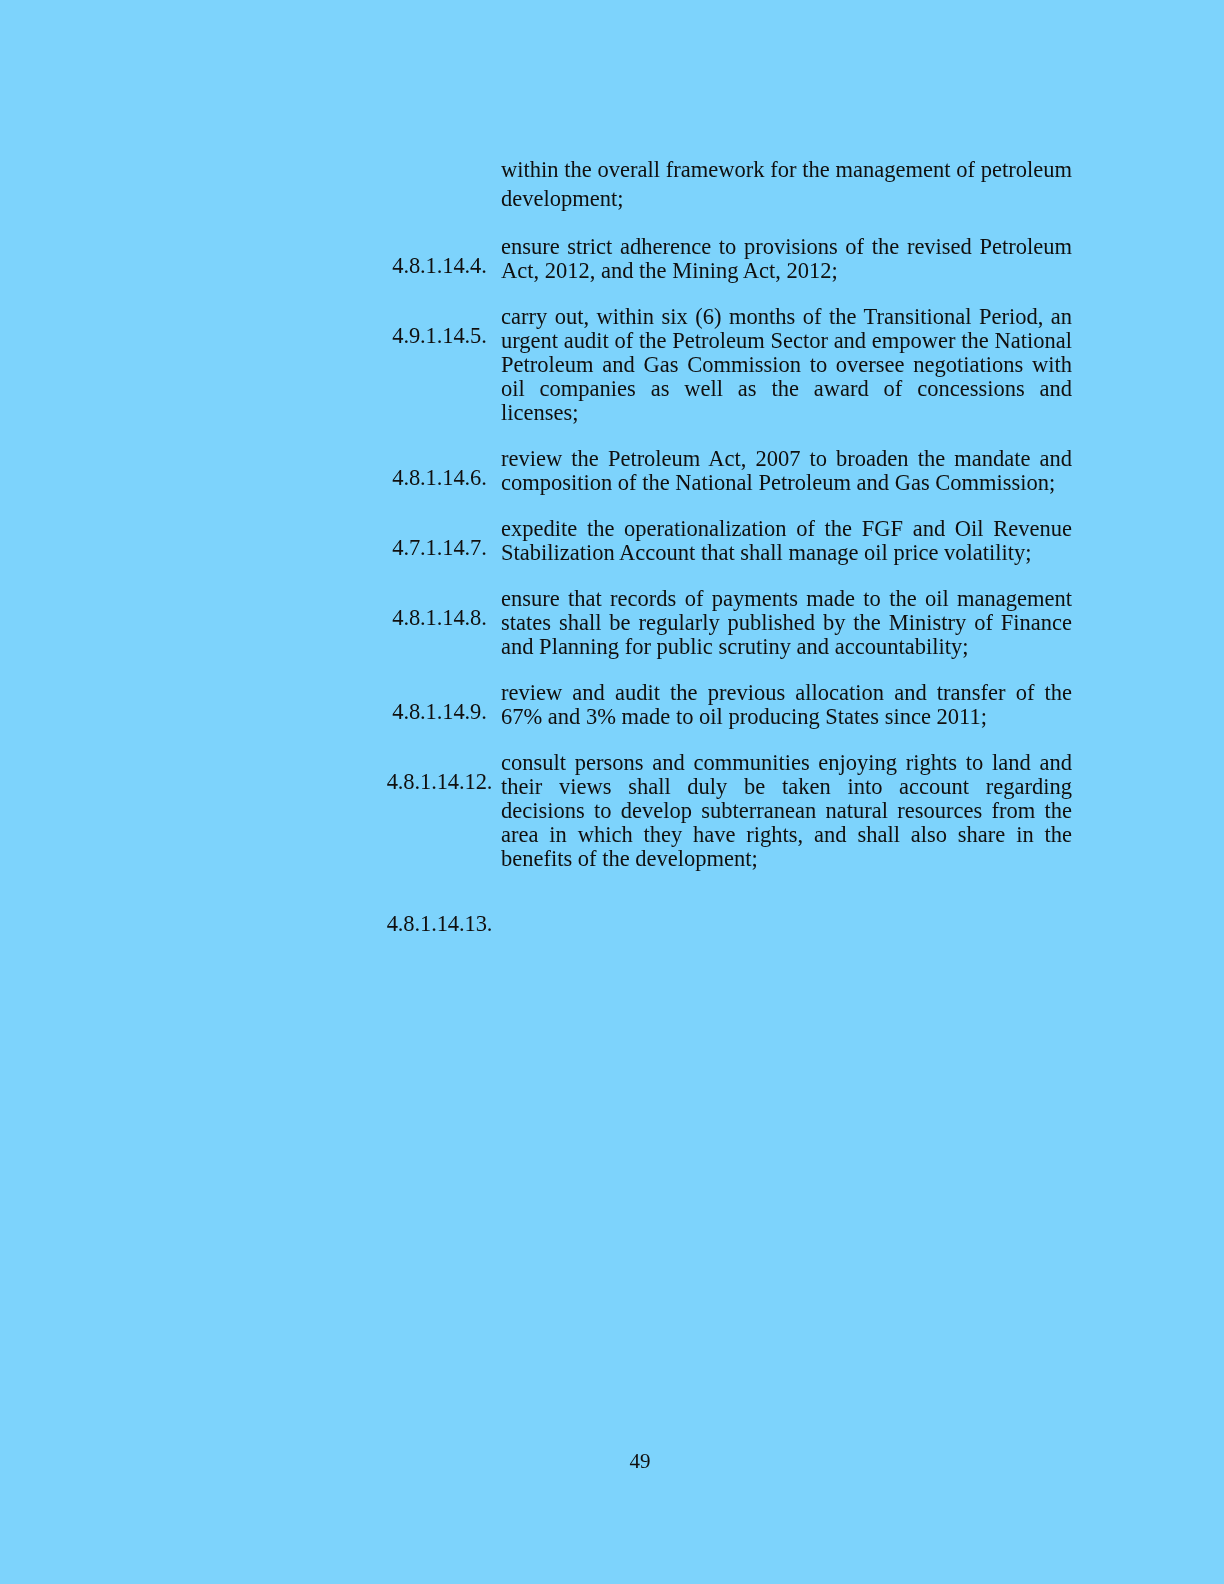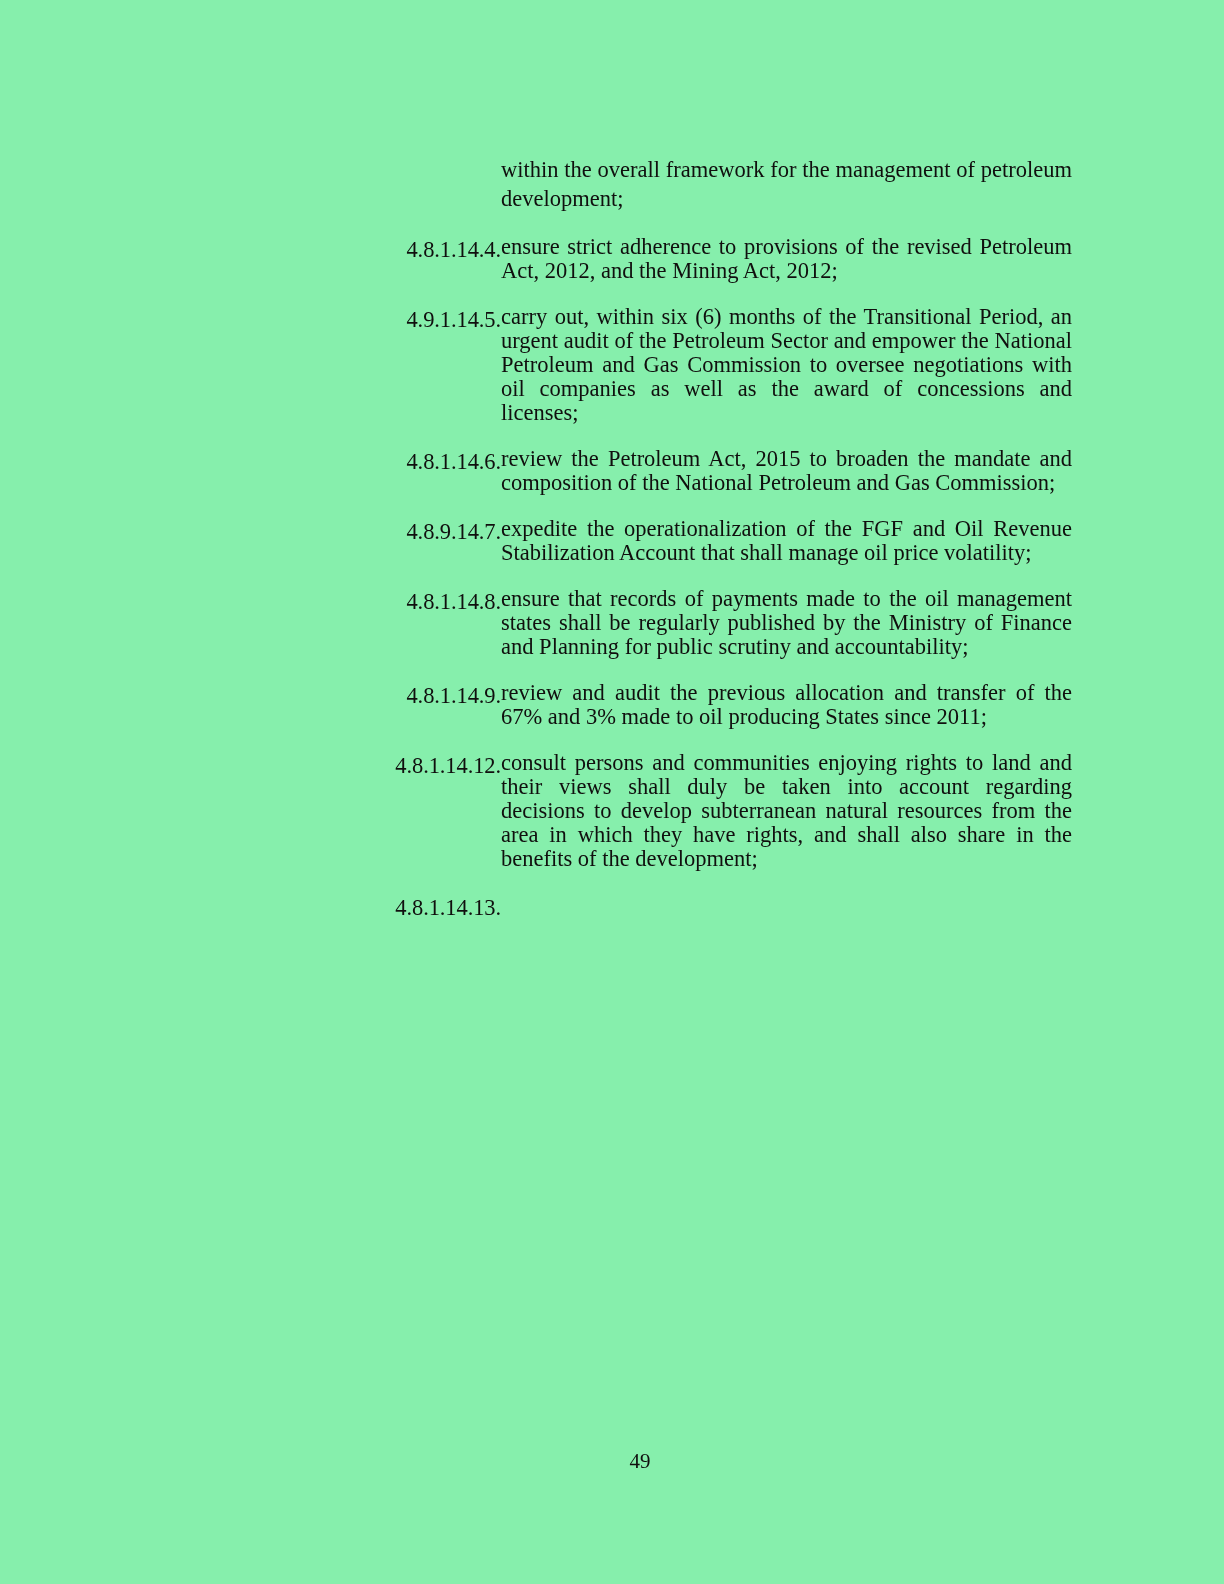--- a/index.html
+++ b/index.html
@@ -4,21 +4,21 @@
 <style>
   html, body {
     margin: 0;
     padding: 0;
     background: #ffffff;
   }
   .page {
     position: relative;
     width: 1224px;
     height: 1584px;
-    background: #86efac;
+    background: #7dd3fc;
     overflow: hidden;
     font-family: "Liberation Serif", "DejaVu Serif", serif;
     color: #100f0e;
   }
   .content {
     position: absolute;
     left: 378px;
     top: 155px;
     width: 694px;
   }
@@ -35,25 +35,25 @@
   .clause {
     position: relative;
     margin-top: 22px;
     padding-left: 123px;
     width: 571px;
     box-sizing: content-box;
   }
   .clause-number {
     position: absolute;
     left: 0;
-    top: 0;
+    top: 16px;
     width: 123px;
     font-size: 22.5px;
     line-height: 29px;
-    text-align: right;
+    text-align: center;
     white-space: nowrap;
     letter-spacing: -0.1px;
   }
   .clause-text {
     font-size: 22.5px;
     line-height: 24px;
     text-align: justify;
     text-justify: inter-word;
     hyphens: none;
   }
@@ -89,25 +89,25 @@
       <div class="clause-text">ensure strict adherence to provisions of the revised Petroleum Act, 2012, and the Mining Act, 2012;</div>
     </div>
 
     <div class="clause">
       <span class="clause-number">4.9.1.14.5.</span>
       <div class="clause-text">carry out, within six (6) months of the Transitional Period, an urgent audit of the Petroleum Sector and empower the National Petroleum and Gas Commission to oversee negotiations with oil companies as well as the award of concessions and licenses;</div>
     </div>
 
     <div class="clause">
       <span class="clause-number">4.8.1.14.6.</span>
-      <div class="clause-text">review the Petroleum Act, 2015 to broaden the mandate and composition of the National Petroleum and Gas Commission;</div>
+      <div class="clause-text">review the Petroleum Act, 2007 to broaden the mandate and composition of the National Petroleum and Gas Commission;</div>
     </div>
 
     <div class="clause">
-      <span class="clause-number">4.8.9.14.7.</span>
+      <span class="clause-number">4.7.1.14.7.</span>
       <div class="clause-text">expedite the operationalization of the FGF and Oil Revenue Stabilization Account that shall manage oil price volatility;</div>
     </div>
 
     <div class="clause">
       <span class="clause-number">4.8.1.14.8.</span>
       <div class="clause-text">ensure that records of payments made to the oil management states shall be regularly published by the Ministry of Finance and Planning for public scrutiny and accountability;</div>
     </div>
 
     <div class="clause">
       <span class="clause-number">4.8.1.14.9.</span>

